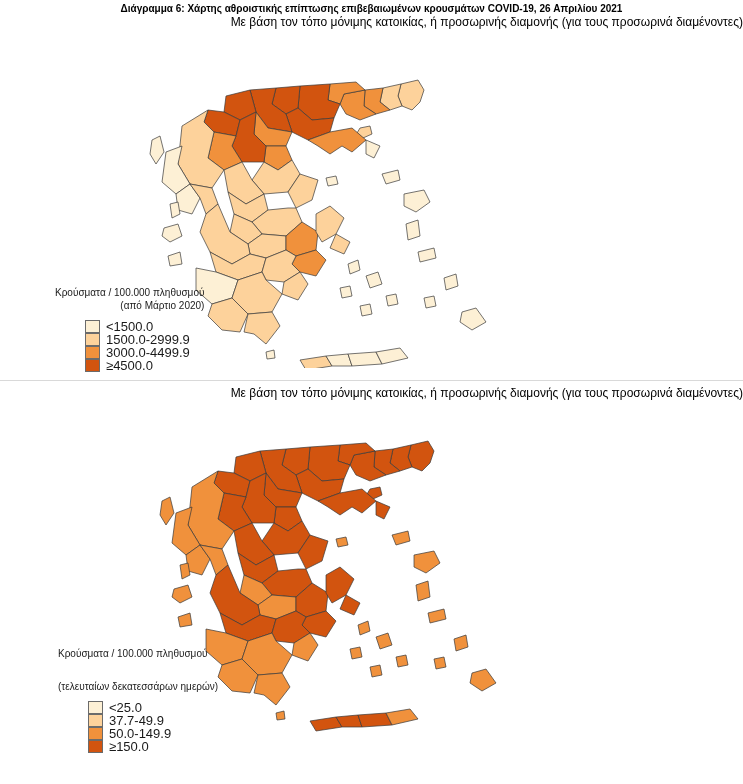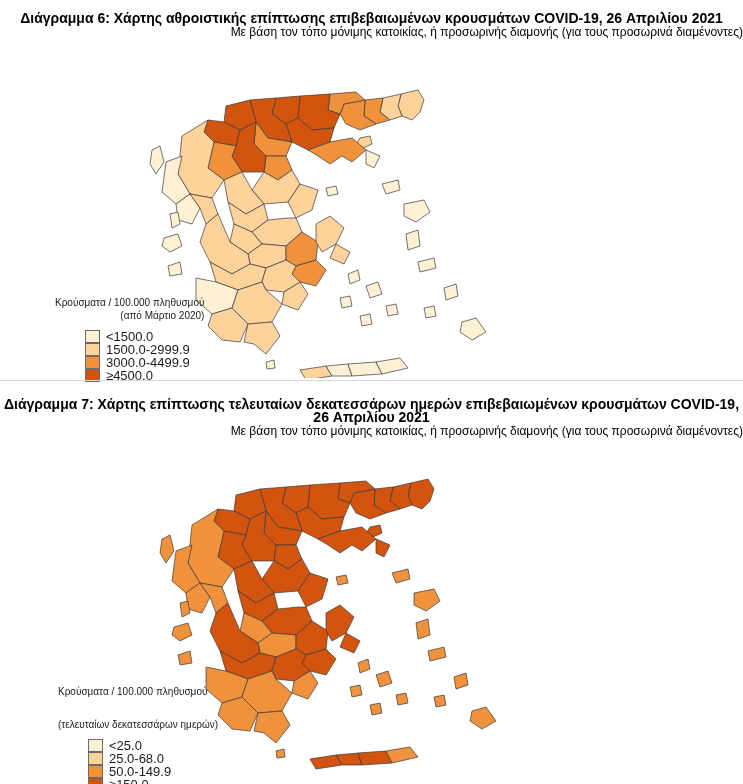--- a/index.html
+++ b/index.html
@@ -32,24 +32,24 @@
     position: absolute;
     left: 0;
     top: 380px;
     width: 743px;
     height: 1px;
     background: #d9d9d9;
   }
 
   .chart-title {
     text-align: center;
-    font-size: 14px;
+    font-size: 10px;
     font-weight: bold;
     line-height: 13px;
-    padding-top: 12px;
+    padding-top: 2px;
     color: #000;
   }
   .chart-subtitle {
     text-align: right;
     font-size: 12px;
     line-height: 11px;
     padding-top: 2px;
     color: #000;
   }
 
@@ -216,21 +216,20 @@
           </div>
         </div>
       </div>
     </div>
   </div>
 
   <div class="divider"></div>
 
   <div class="panel" id="panel-2">
 
-    <div class="chart-title">Διάγραμμα 7: Χάρτης επίπτωσης τελευταίων δεκατεσσάρων ημερών επιβεβαιωμένων κρουσμάτων COVID-19, 26 Απριλίου 2021</div>
     <div class="chart-subtitle">Με βάση τον τόπο μόνιμης κατοικίας, ή προσωρινής διαμονής (για τους προσωρινά διαμένοντες)</div>
 
     <div class="map-wrap" id="map-wrap-2">
       <svg class="map-svg" width="743" height="360" viewBox="0 0 743 360">
         <g stroke="#3a3a3a" stroke-width="0.7" stroke-linejoin="round">
 
           <path fill="#d2540f" d="M411,46 L428,42 L434,52 L430,64 L422,72 L412,68 L408,58 Z"></path>
           <path fill="#d2540f" d="M393,50 L411,46 L408,58 L412,68 L400,72 L390,64 Z"></path>
           <path fill="#d2540f" d="M375,52 L393,50 L390,64 L400,72 L386,76 L374,68 Z"></path>
           <path fill="#d2540f" d="M354,56 L375,52 L374,68 L386,76 L370,82 L356,76 L350,66 Z"></path>
@@ -310,21 +309,21 @@
       <div class="legend" id="legend-2">
         <div class="legend-title">Κρούσματα / 100.000 πληθυσμού</div>
         <div class="legend-title l2">(τελευταίων δεκατεσσάρων ημερών)</div>
         <div class="legend-items">
           <div class="legend-row">
             <span class="legend-swatch" style="background:#fdf0d5"></span>
             <span class="legend-label">&lt;25.0</span>
           </div>
           <div class="legend-row">
             <span class="legend-swatch" style="background:#fdd29b"></span>
-            <span class="legend-label">25.0-68.0</span>
+            <span class="legend-label">37.7-49.9</span>
           </div>
           <div class="legend-row">
             <span class="legend-swatch" style="background:#f0913c"></span>
             <span class="legend-label">50.0-149.9</span>
           </div>
           <div class="legend-row">
             <span class="legend-swatch" style="background:#d2540f"></span>
             <span class="legend-label">≥150.0</span>
           </div>
         </div>

